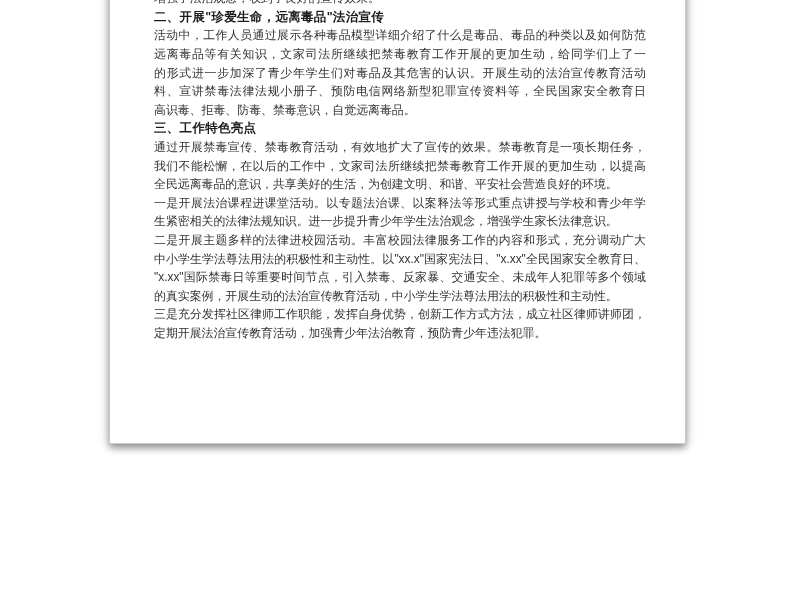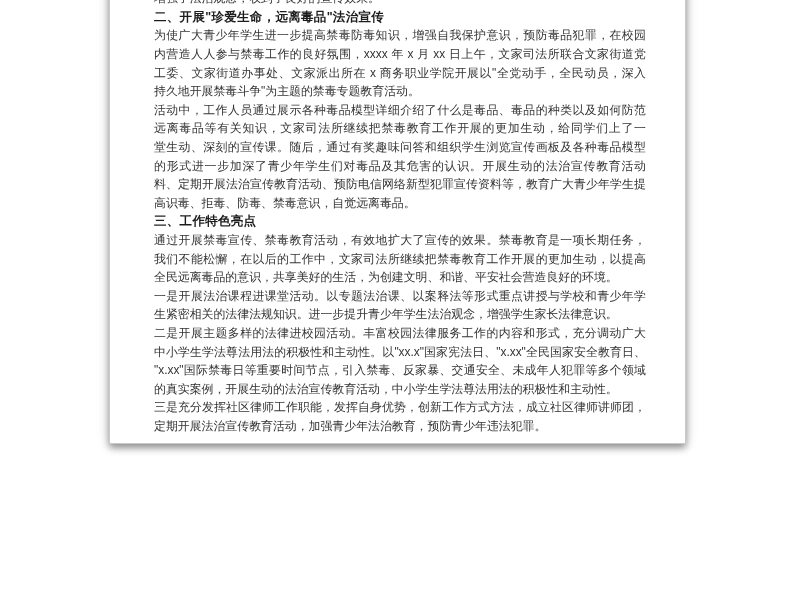--- a/index.html
+++ b/index.html
@@ -63,31 +63,24 @@
 <div class="viewport">
   <div class="paper">
     <div class="doc-content">
         <div class="block">
           <div class="line last">增强了法治观念，收到了良好的宣传效果。</div>
         </div>
         <div class="block heading">
           <div class="line last">二、开展"珍爱生命，远离毒品"法治宣传</div>
         </div>
         <div class="block">
-          <div class="line">为使广大青少年学生进一步提高禁毒防毒知识，增强自我保护意识，预防毒品犯罪，在校园</div>
-          <div class="line">内营造人人参与禁毒工作的良好氛围，xxxx 年 x 月 xx 日上午，文家司法所联合文家街道党</div>
-          <div class="line">工委、文家街道办事处、文家派出所在 x 商务职业学院开展以"全党动手，全民动员，深入</div>
-          <div class="line last">持久地开展禁毒斗争"为主题的禁毒专题教育活动。</div>
-        </div>
-        <div class="block">
           <div class="line">活动中，工作人员通过展示各种毒品模型详细介绍了什么是毒品、毒品的种类以及如何防范</div>
           <div class="line">远离毒品等有关知识，文家司法所继续把禁毒教育工作开展的更加生动，给同学们上了一</div>
-          <div class="line">堂生动、深刻的宣传课。随后，通过有奖趣味问答和组织学生浏览宣传画板及各种毒品模型</div>
           <div class="line">的形式进一步加深了青少年学生们对毒品及其危害的认识。开展生动的法治宣传教育活动</div>
-          <div class="line">料、定期开展法治宣传教育活动、预防电信网络新型犯罪宣传资料等，教育广大青少年学生提</div>
+          <div class="line">料、宣讲禁毒法律法规小册子、预防电信网络新型犯罪宣传资料等，全民国家安全教育日</div>
           <div class="line last">高识毒、拒毒、防毒、禁毒意识，自觉远离毒品。</div>
         </div>
         <div class="block heading">
           <div class="line last">三、工作特色亮点</div>
         </div>
         <div class="block">
           <div class="line">通过开展禁毒宣传、禁毒教育活动，有效地扩大了宣传的效果。禁毒教育是一项长期任务，</div>
           <div class="line">我们不能松懈，在以后的工作中，文家司法所继续把禁毒教育工作开展的更加生动，以提高</div>
           <div class="line last">全民远离毒品的意识，共享美好的生活，为创建文明、和谐、平安社会营造良好的环境。</div>
         </div>

